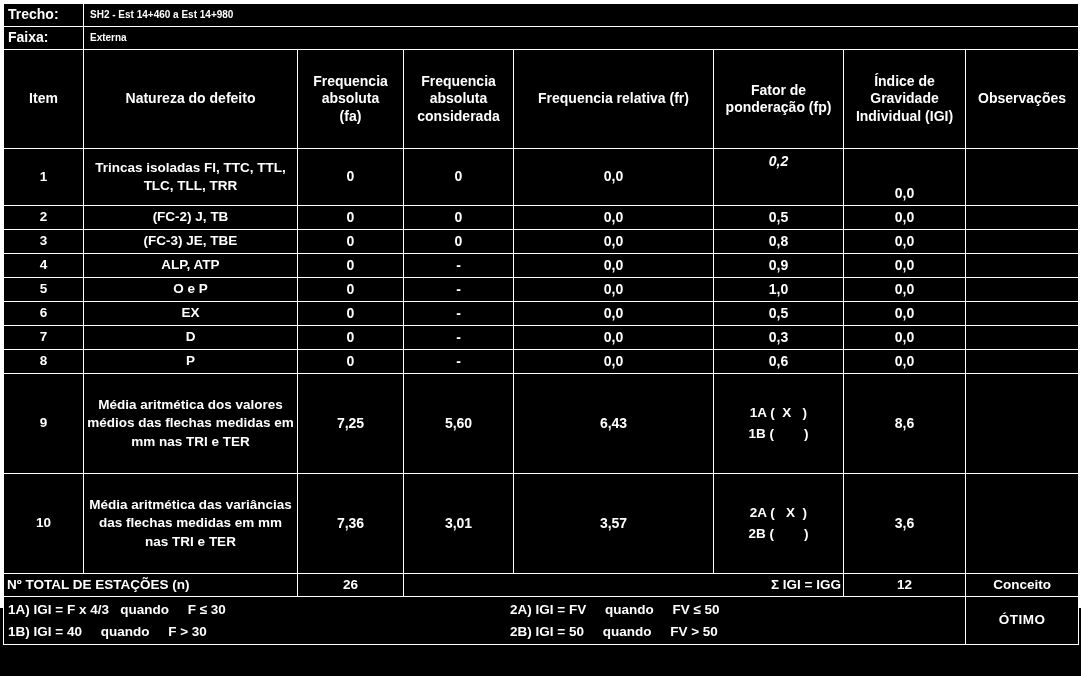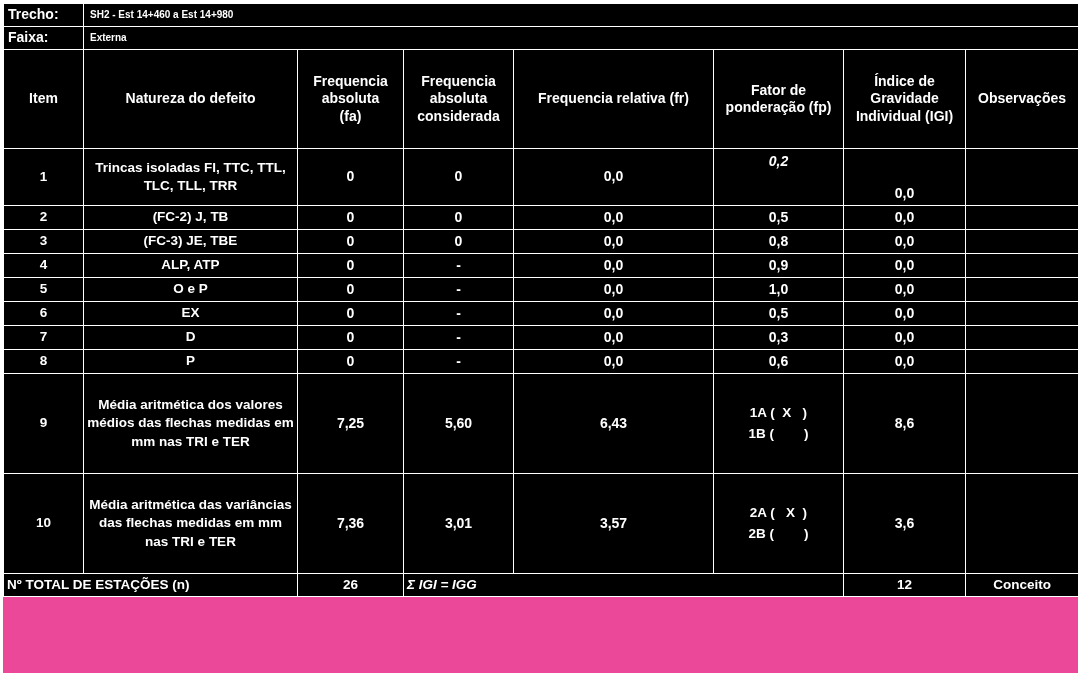--- a/index.html
+++ b/index.html
@@ -10,22 +10,22 @@
   body {
     width: 1081px;
     height: 676px;
     overflow: hidden;
     font-family: "Liberation Sans", sans-serif;
     color: #ffffff;
   }
   .sheet {
     position: relative;
     width: 1081px;
-    height: 676px;
-    background: #ec4899;
+    height: 608px;
+    background: #c4b5fd;
     box-sizing: border-box;
     border: 3px solid #ffffff;
   }
   table {
     border-collapse: collapse;
     width: 1075px;
     table-layout: fixed;
   }
   td, th {
     border: 1px solid #ffffff;
@@ -96,24 +96,23 @@
   .total td {
     height: 23px;
     font-size: 13.5px;
   }
   .total .lbl {
     text-align: left;
     padding-left: 3px;
     white-space: nowrap;
   }
   .total .sum {
-    text-align: left;
-    padding-right: 19px;
+    text-align: right;
+    padding-right: 2px;
     white-space: nowrap;
-    font-style: italic;
   }
 
   
   .footer td {
     height: 48px;
     vertical-align: middle;
     font-size: 13.5px;
   }
   .formula-cell {
     text-align: left;
@@ -303,16 +302,27 @@
       </tr>
 
       <tr class="total">
         <td class="lbl" colspan="2">Nº TOTAL DE ESTAÇÕES (n)</td>
         <td>26</td>
         <td class="sum" colspan="3">Σ IGI = IGG</td>
         <td>12</td>
         <td>Conceito</td>
       </tr>
 
+      <tr class="footer">
+        <td class="formula-cell" colspan="7">
+          <div class="formula-wrap">
+            <span class="fline f-a">1A) IGI = F x 4/3   quando     F ≤ 30</span>
+            <span class="fline f-b">1B) IGI = 40     quando     F &gt; 30</span>
+            <span class="fline f-c">2A) IGI = FV     quando     FV ≤ 50</span>
+            <span class="fline f-d">2B) IGI = 50     quando     FV &gt; 50</span>
+          </div>
+        </td>
+        <td class="conceito-val">ÓTIMO</td>
+      </tr>
 
     </tbody>
   </table>
 </div>
 
 </body></html>

